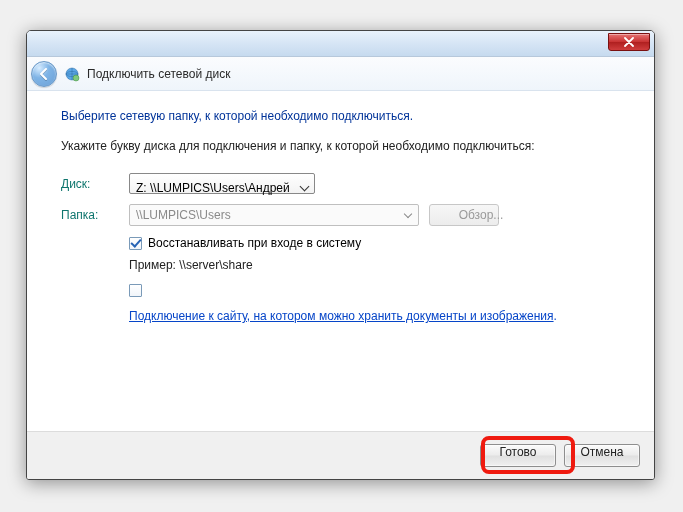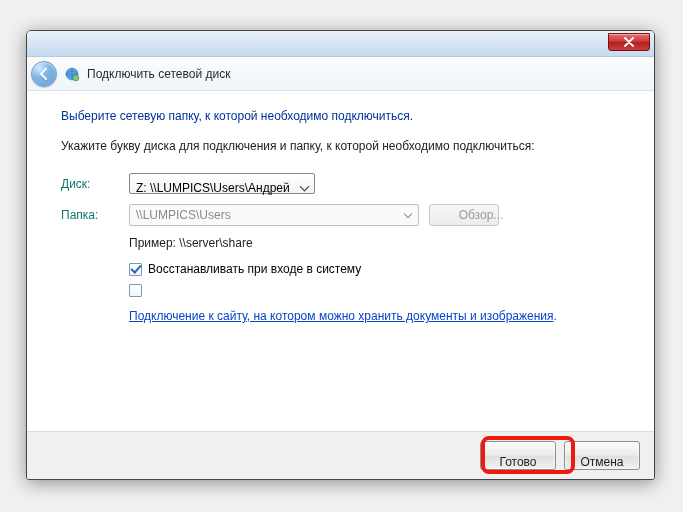--- a/index.html
+++ b/index.html
@@ -189,25 +189,25 @@
     background: #f0f0f0;
     border-top: 1px solid #dcdcdc;
     display: flex;
     align-items: center;
     justify-content: flex-end;
     padding: 0 14px;
     gap: 8px;
   }
   .btn {
     min-width: 76px;
-    height: 29px;
+    height: 23px;
     border: 1px solid #8e8e8e;
     background: linear-gradient(to bottom, #fbfbfb 0%, #ececec 48%, #e0e0e0 52%, #f0f0f0 100%);
     border-radius: 3px;
-    display: flex; align-items: flex-end; justify-content: center;
+    display: flex; align-items: flex-start; justify-content: center;
     font-size: 12px;
     color: #222;
     box-shadow: inset 0 0 0 1px rgba(255,255,255,0.5);
   }
   .highlight-box {
     position: absolute;
     border: 4px solid #ef1a0f;
     border-radius: 8px;
     pointer-events: none;
   }
@@ -258,27 +258,27 @@
       <div class="row-label">Папка:</div>
       <div class="combo">
         <span>\\LUMPICS\Users</span>
         <span class="dd-arrow"></span>
       </div>
       <div class="browse-btn">
         <span>Обзор...</span>
       </div>
     </div>
 
-    <div class="indent example">Пример: \\server\share</div>
-
     <div class="indent chk-row">
       <div class="checkbox checked"></div>
       <span>Восстанавливать при входе в систему</span>
     </div>
 
+    <div class="indent example">Пример: \\server\share</div>
+
     <div class="indent chk-row">
       <div class="checkbox"></div>
     </div>
 
     <div class="indent" style="margin-top:12px">
       <span class="link">Подключение к сайту, на котором можно хранить документы и изображения</span><span class="link" style="text-decoration:none">.</span>
     </div>
   </div>
 
   <div class="footer">

